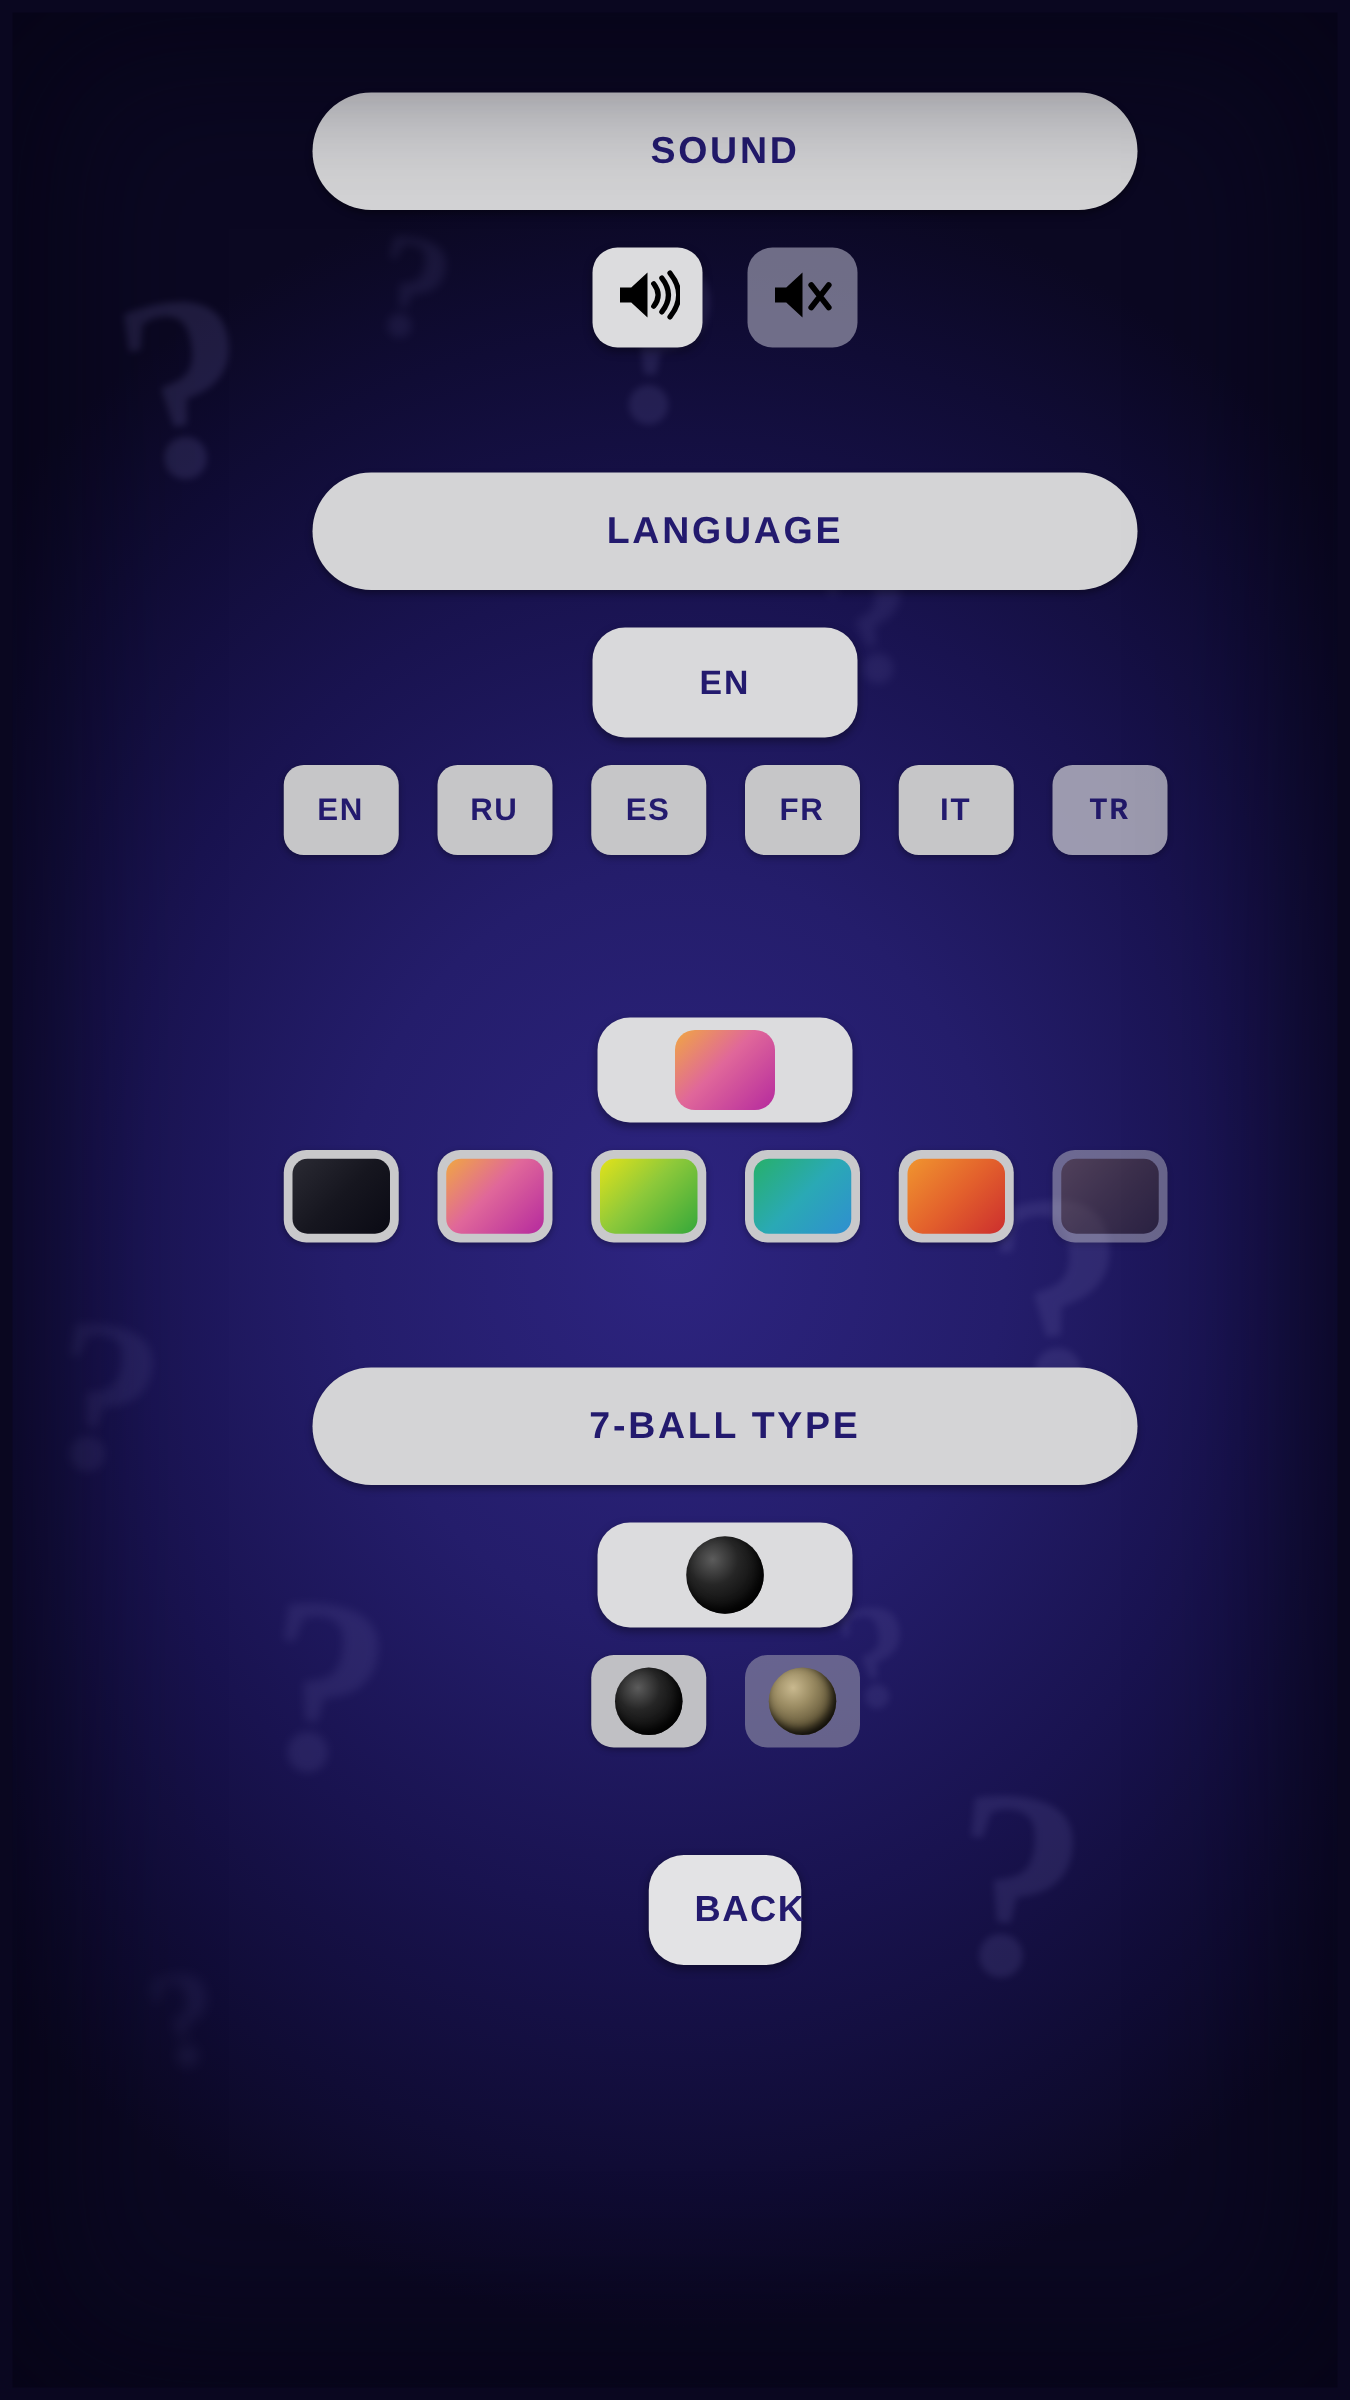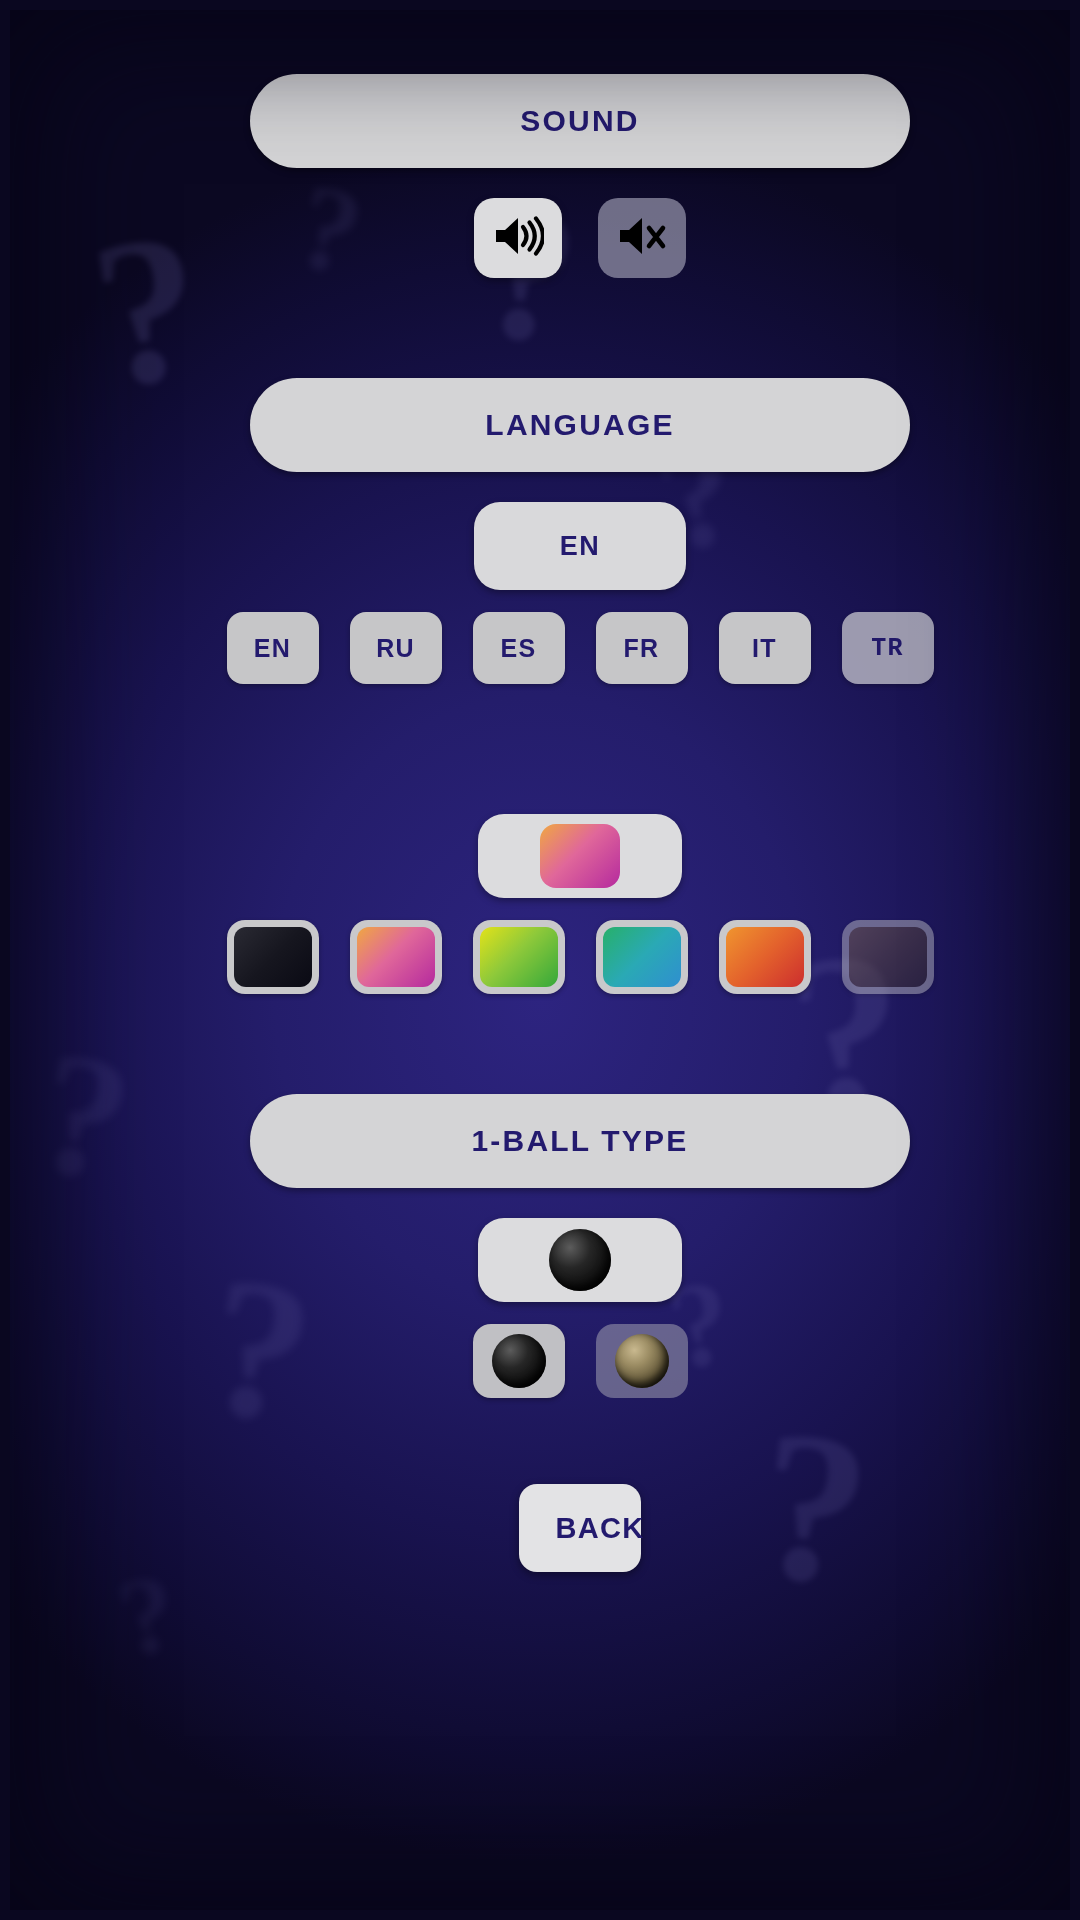--- a/index.html
+++ b/index.html
@@ -132,21 +132,21 @@
     background:#c0c0c4;
     display:flex; align-items:center; justify-content:center;
     box-shadow:0 2px 5px rgba(0,0,0,.3);
   }
   .ball-opt.dim { background:rgba(150,148,170,.6); box-shadow:none; }
   .ball-opt .ballimg { width:54px; height:54px; }
 
   .back-btn {
     width:122px; height:88px;
     background:#e3e3e5;
-    border-radius:18px;
+    border-radius:28px;
     display:flex; align-items:center; justify-content:center;
     color:#231a6e;
     font-size:29px; font-weight:700; letter-spacing:1.3px;
     box-shadow:0 3px 8px rgba(0,0,0,.4);
     padding-left:40px;
   }
 
   .gap-a { height:30px; }   
   .gap-b { height:100px; }  
 </style>
@@ -231,21 +231,21 @@
         <div class="sw">
           <i style="background: linear-gradient(135deg, rgb(240, 149, 47) 0%, rgb(227, 97, 44) 50%, rgb(204, 46, 46) 100%);"></i>
         </div>
         <div class="sw dim">
           <i style="background: linear-gradient(135deg, rgb(138, 112, 80) 0%, rgb(95, 76, 56) 50%, rgb(59, 48, 38) 100%);"></i>
         </div>
       </div>
 
     <div class="gap-b"></div>
 
-    <div class="header-pill">1-BALL TYPE</div>
+    <div class="header-pill">7-BALL TYPE</div>
     <div class="gap-a"></div>
     <div class="sel-ball-pill">
       <span class="ballimg"></span>
     </div>
     <div style="height:22px"></div>
     <div class="opt-row" id="ball-row">
         <div class="ball-opt">
           <span class="ballimg"></span>
         </div>
         <div class="ball-opt dim">

